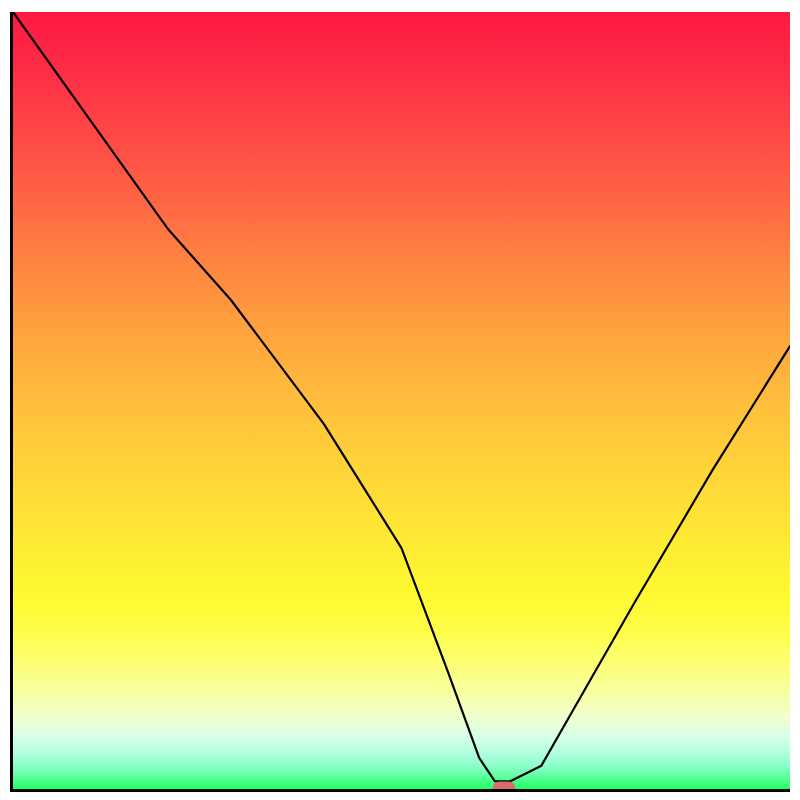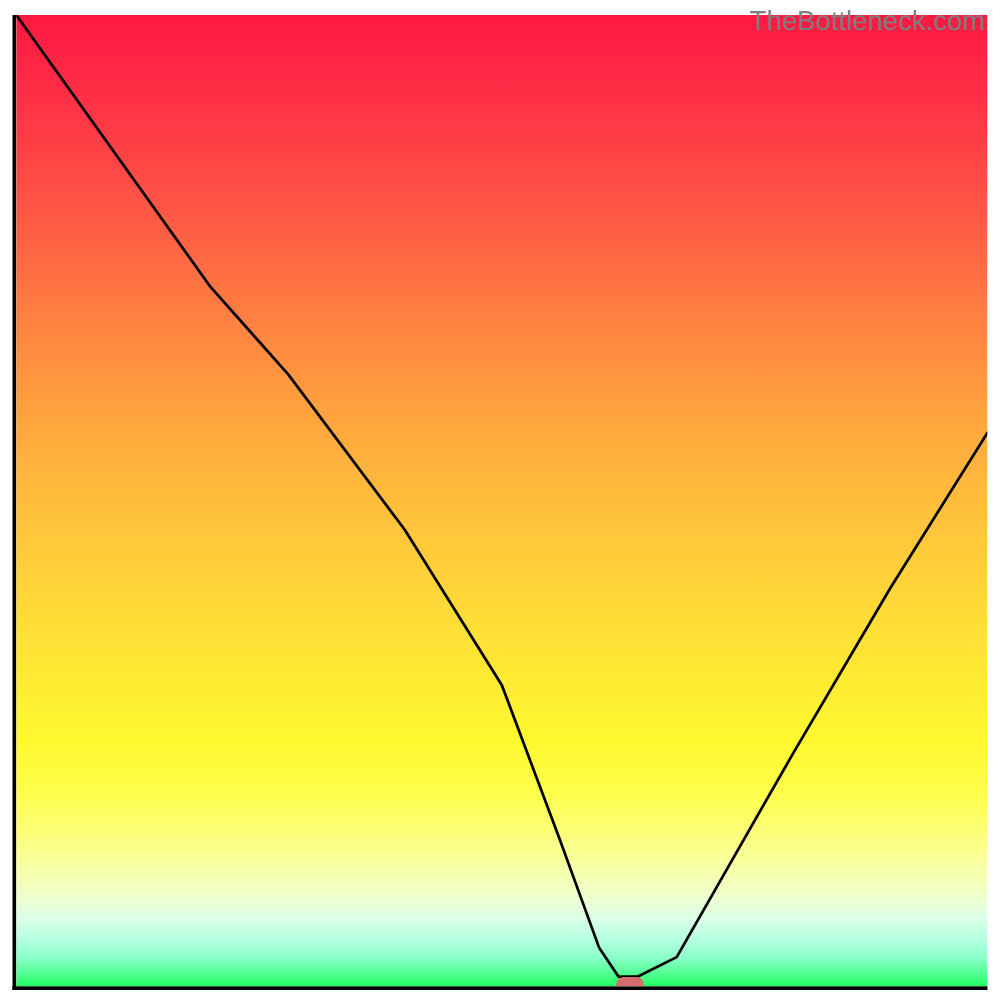--- a/index.html
+++ b/index.html
@@ -71,21 +71,20 @@
     background: #d76b6e;
     border-radius: 6px;
     transform: translate(-50%, -50%);
   }
 </style>
 </head>
 <body>
 
 <div class="container">
 
-  <div class="watermark">TheBottleneck.com</div>
 
   <div class="plot-area">
     <div class="gradient-bg"></div>
 
     <svg class="curve" viewBox="0 0 780 780" preserveAspectRatio="none">
       <path id="curve-path" fill="none" stroke="#000" stroke-width="2.2" stroke-linecap="round" stroke-linejoin="round" d="M0.0 0.0 L78.0 109.2 L156.0 218.4 L218.4 288.6 L312.0 413.4 L390.0 538.2 L436.8 663.0 L468.0 748.8 L483.6 772.2 L499.2 772.2 L530.4 756.6 L561.6 702.0 L624.0 592.8 L702.0 460.2 L780.0 335.4"></path>
     </svg>
 
     <div class="marker" id="marker" style="left: 491.4px; top: 776.1px;"></div>
   </div>

